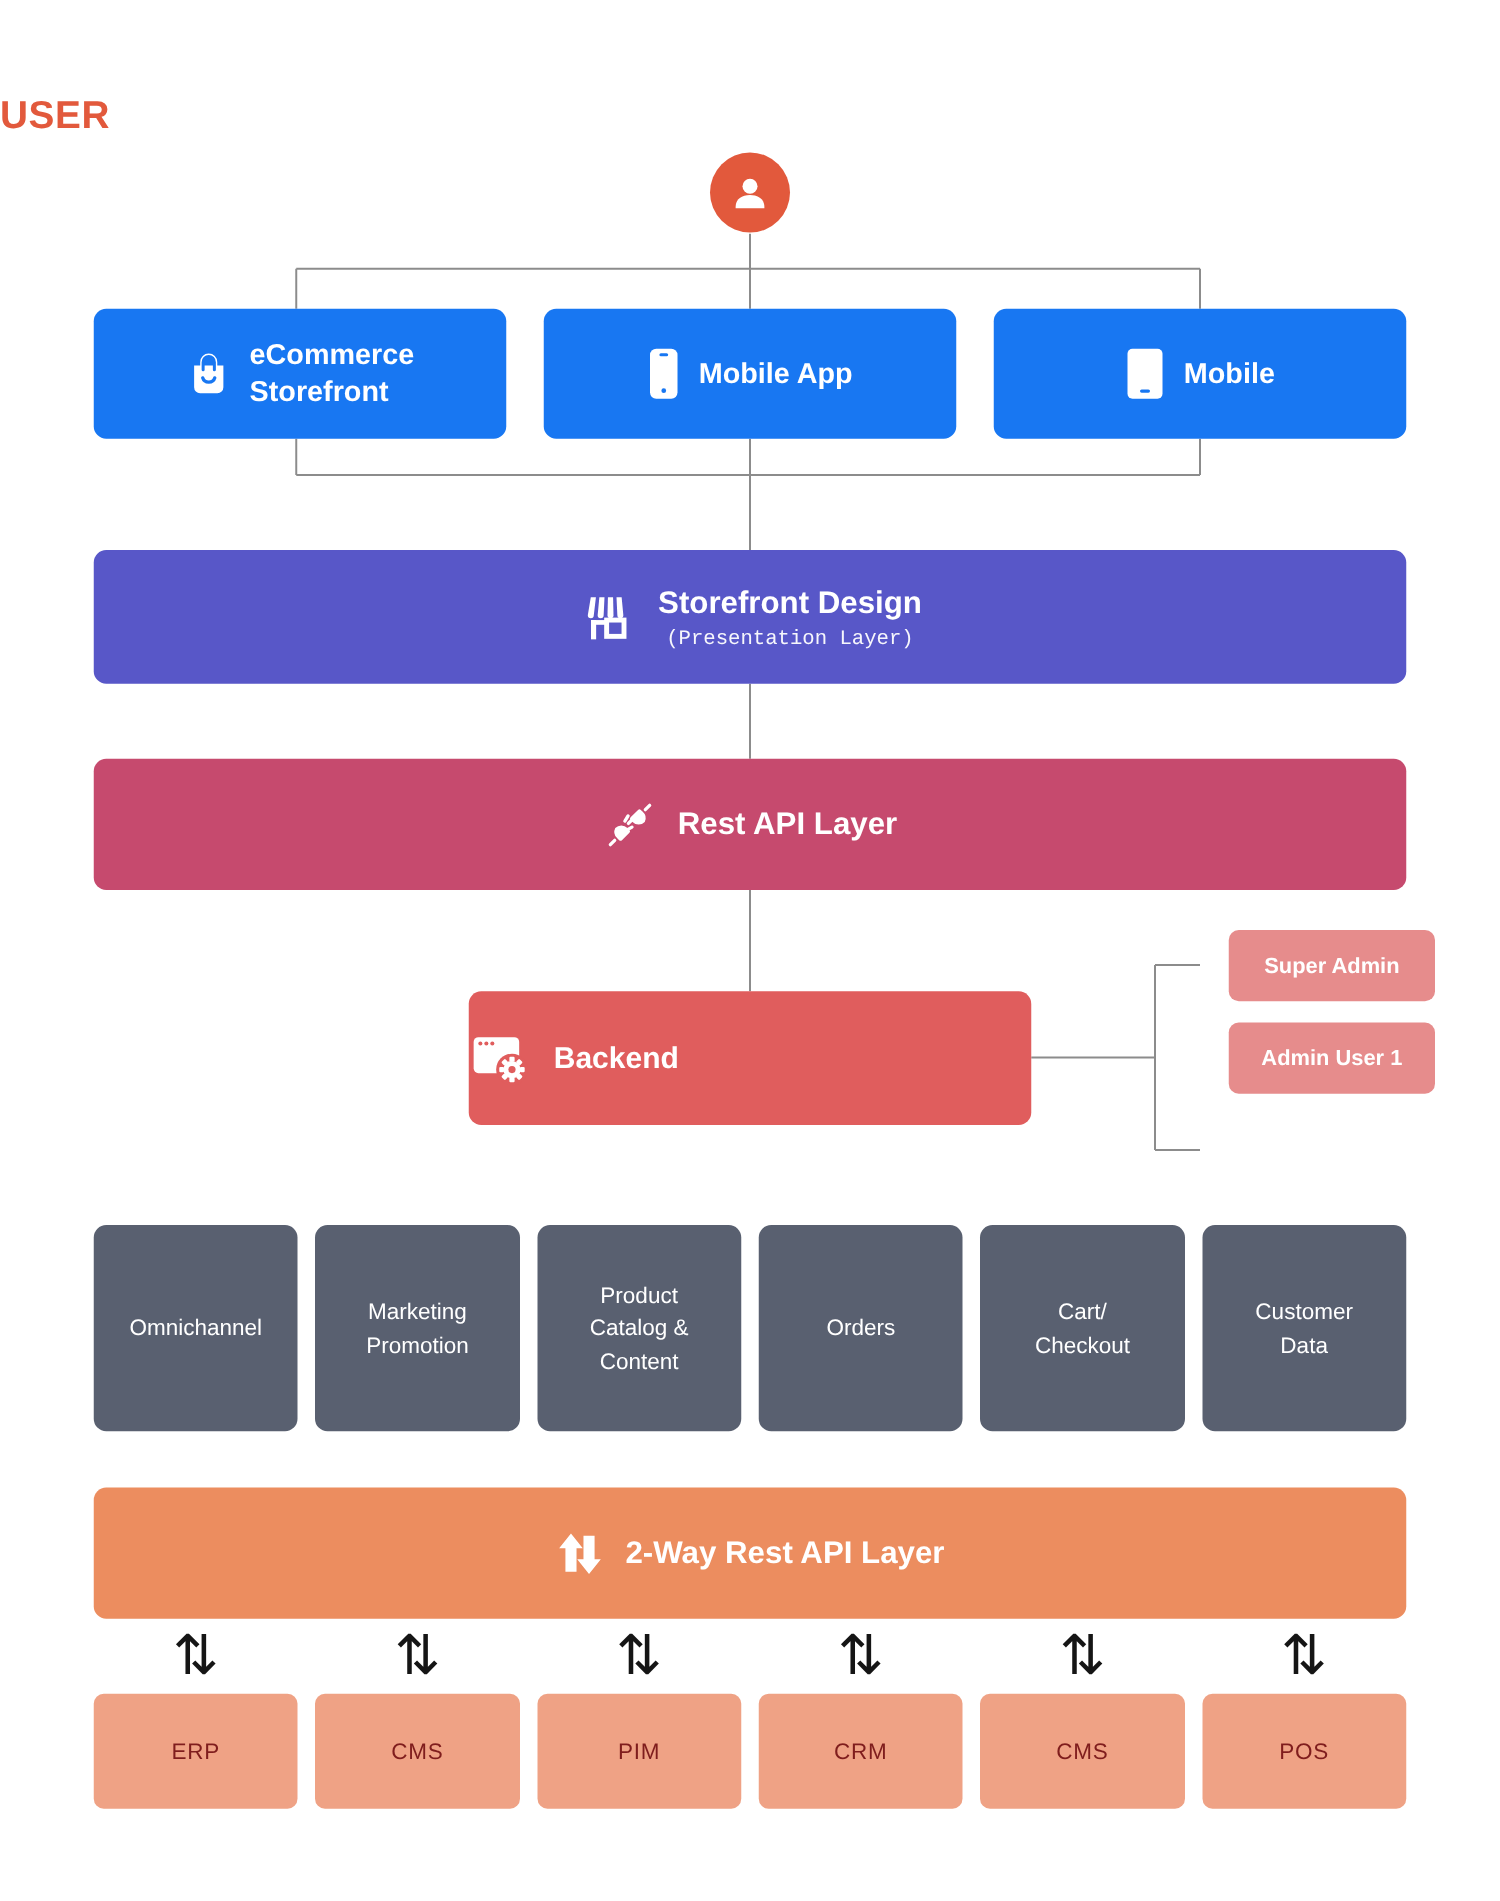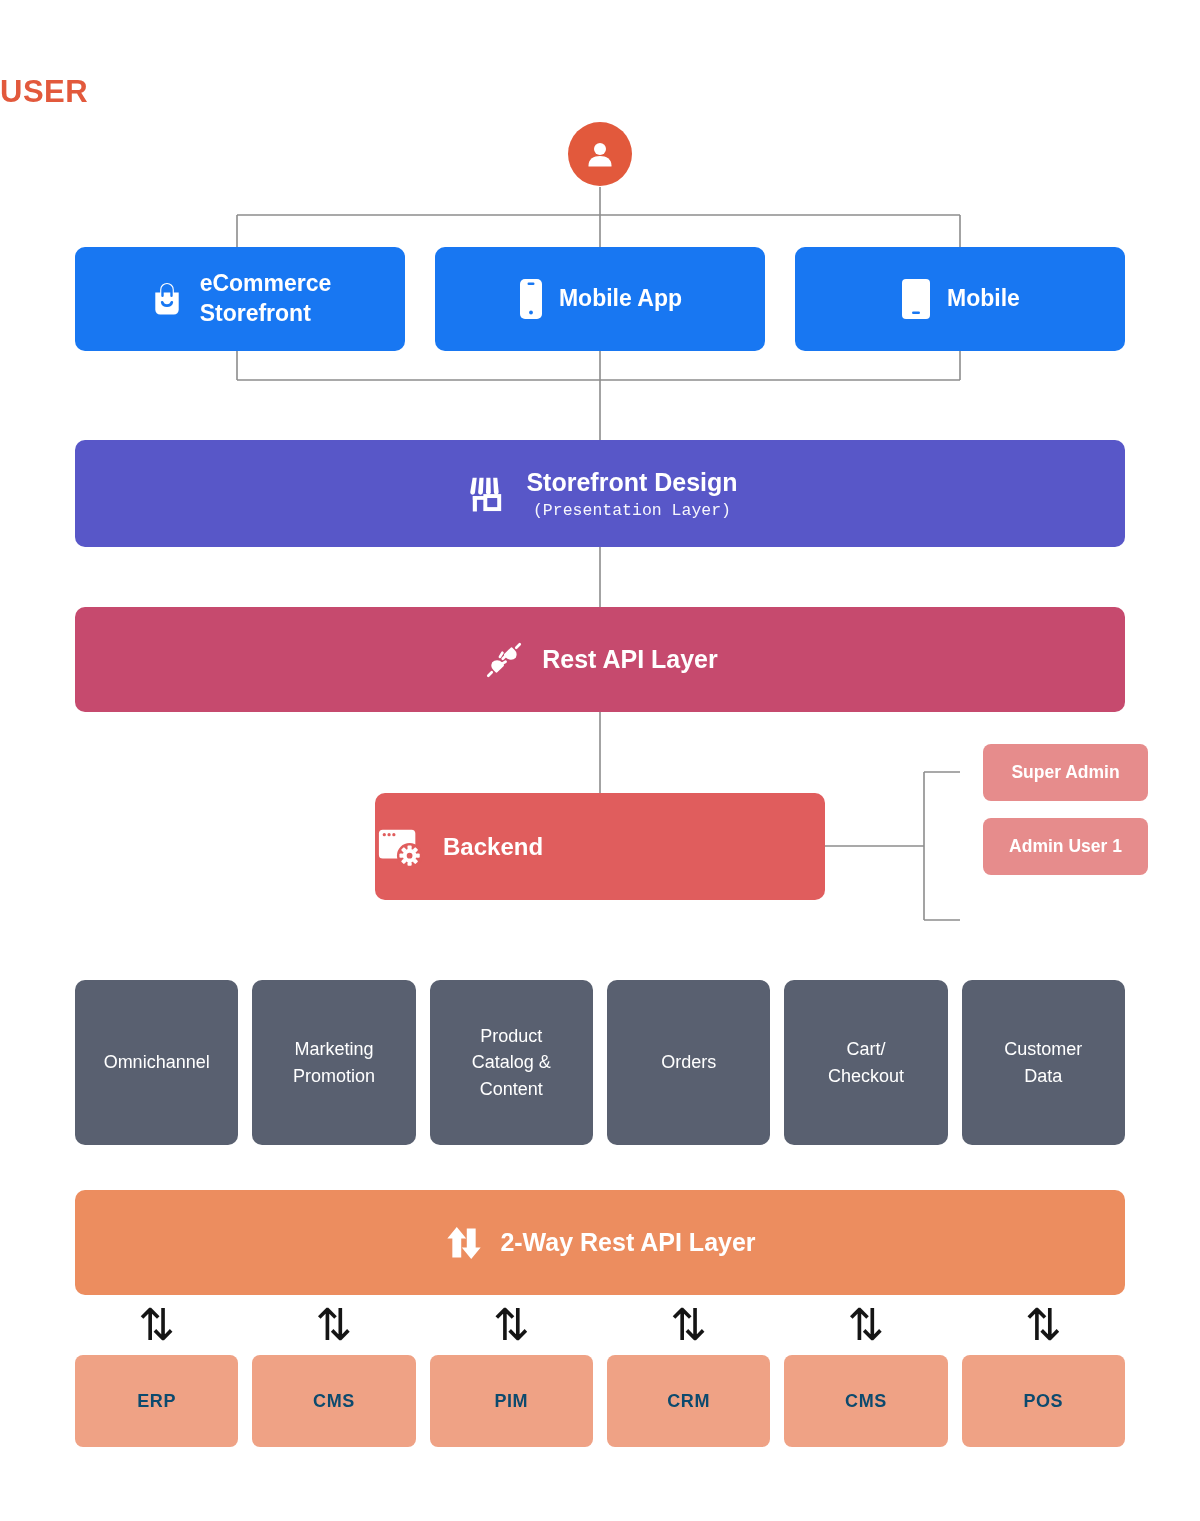--- a/index.html
+++ b/index.html
@@ -37,22 +37,22 @@
   .admin{left:960px;width:165px;height:57px;border-radius:8px;background:var(--admin-salmon,#E68C8C);
     display:flex;align-items:center;justify-content:center;font-size:17.5px;font-weight:600;margin-left:23px;}
 
   
   .grid6{position:absolute;left:75px;width:1050px;display:grid;grid-template-columns:repeat(6,1fr);gap:14px;z-index:1;}
   .module{height:165px;border-radius:10px;background:var(--module-slate,#596070);color:#fff;
     display:flex;align-items:center;justify-content:center;text-align:center;
     font-size:18px;font-weight:400;line-height:1.45;white-space:pre-line;}
   .syncarrow{height:58px;display:flex;align-items:center;justify-content:center;
     font-size:44px;color:var(--arrow-black,#151515);font-family:"DejaVu Sans",sans-serif;line-height:1;}
-  .system{height:92px;border-radius:8px;background:var(--system-orange,#EFA285);color:#0c4a6e;
-    display:flex;align-items:center;justify-content:center;font-size:18px;font-weight:700;letter-spacing:.6px;}
+  .system{height:92px;border-radius:8px;background:var(--system-orange,#EFA285);color:#7f1d1d;
+    display:flex;align-items:center;justify-content:center;font-size:18px;font-weight:400;letter-spacing:.6px;}
 
   .icon{flex:0 0 auto;display:block;}
 </style>
 </head>
 <body>
 
 <div class="canvas">
 
   <svg class="connectors" viewBox="0 0 1200 1521" xmlns="http://www.w3.org/2000/svg">
     <g stroke="#8C8C8C" stroke-width="1.6" fill="none">

